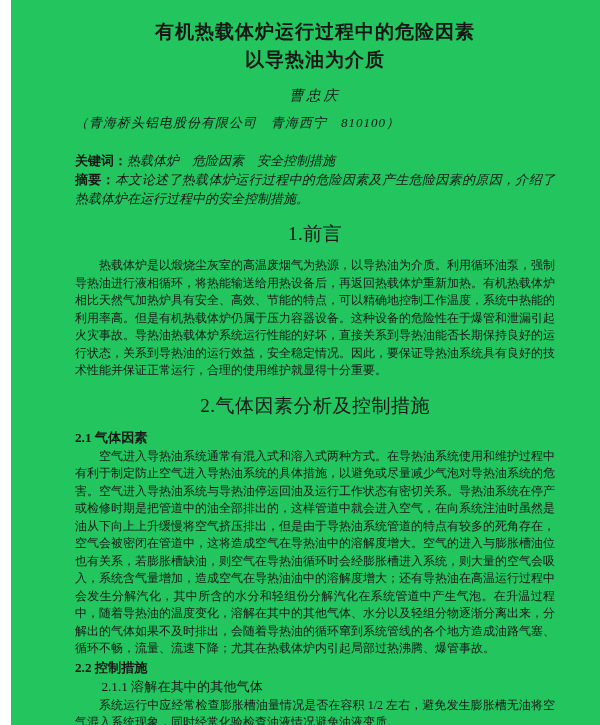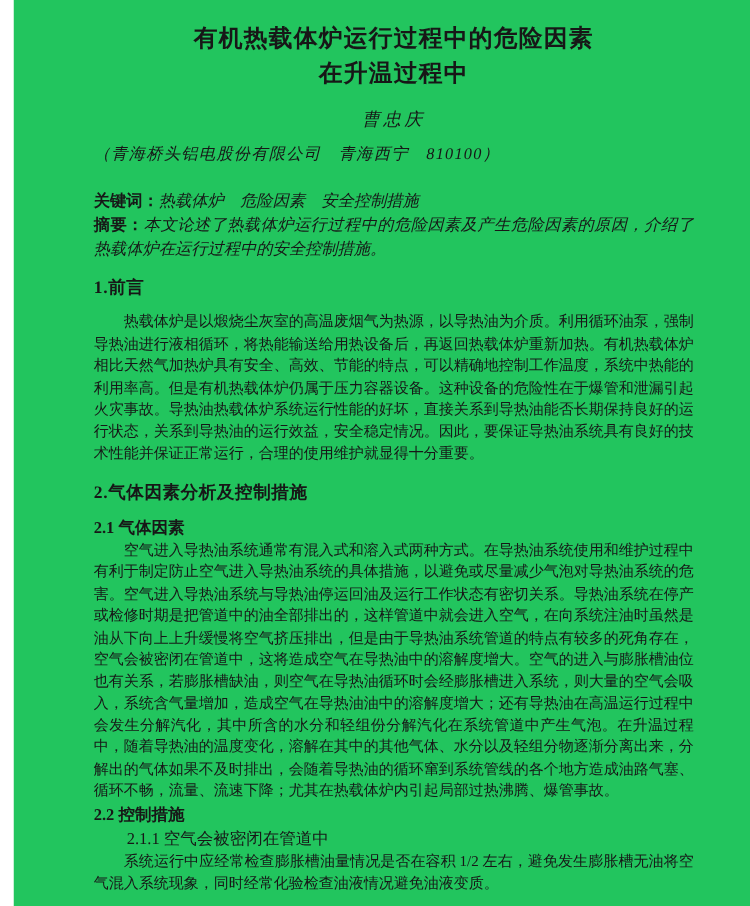--- a/index.html
+++ b/index.html
@@ -48,23 +48,23 @@
     text-align: justify;
   }
   .inline-label {
     font-weight: bold;
     font-style: normal;
   }
   .kaiti {
     font-style: italic;
   }
   .sec-heading {
-    font-size: 14px;
-    font-weight: bold;
-    text-align: left;
+    font-size: 19px;
+    font-weight: normal;
+    text-align: center;
     letter-spacing: 0.5px;
     margin: 13px 0 10px 0;
   }
   .body-para {
     font-size: 12px;
     line-height: 17.5px;
     text-align: justify;
     text-indent: 2em;
     margin: 0;
   }
@@ -82,21 +82,21 @@
     font-weight: normal;
   }
 </style>
 </head>
 <body>
 
 <div class="page">
 
   <h1 class="paper-title">
     <span>有机热载体炉运行过程中的危险因素</span><br>
-    <span>在升温过程中</span>
+    <span>以导热油为介质</span>
   </h1>
 
   <div class="author">曹忠庆</div>
 
   <div class="affiliation">（青海桥头铝电股份有限公司　青海西宁　810100）</div>
 
   <div class="abstract-block">
     <div>
       <span class="inline-label">关键词：</span><span class="kaiti">热载体炉　危险因素　安全控制措施</span>
     </div>
@@ -110,17 +110,17 @@
   <p class="body-para">热载体炉是以煅烧尘灰室的高温废烟气为热源，以导热油为介质。利用循环油泵，强制导热油进行液相循环，将热能输送给用热设备后，再返回热载体炉重新加热。有机热载体炉相比天然气加热炉具有安全、高效、节能的特点，可以精确地控制工作温度，系统中热能的利用率高。但是有机热载体炉仍属于压力容器设备。这种设备的危险性在于爆管和泄漏引起火灾事故。导热油热载体炉系统运行性能的好坏，直接关系到导热油能否长期保持良好的运行状态，关系到导热油的运行效益，安全稳定情况。因此，要保证导热油系统具有良好的技术性能并保证正常运行，合理的使用维护就显得十分重要。</p>
 
   <h2 class="sec-heading">2.气体因素分析及控制措施</h2>
 
   <h3 class="sub-heading">2.1 气体因素</h3>
 
   <p class="body-para">空气进入导热油系统通常有混入式和溶入式两种方式。在导热油系统使用和维护过程中有利于制定防止空气进入导热油系统的具体措施，以避免或尽量减少气泡对导热油系统的危害。空气进入导热油系统与导热油停运回油及运行工作状态有密切关系。导热油系统在停产或检修时期是把管道中的油全部排出的，这样管道中就会进入空气，在向系统注油时虽然是油从下向上上升缓慢将空气挤压排出，但是由于导热油系统管道的特点有较多的死角存在，空气会被密闭在管道中，这将造成空气在导热油中的溶解度增大。空气的进入与膨胀槽油位也有关系，若膨胀槽缺油，则空气在导热油循环时会经膨胀槽进入系统，则大量的空气会吸入，系统含气量增加，造成空气在导热油油中的溶解度增大；还有导热油在高温运行过程中会发生分解汽化，其中所含的水分和轻组份分解汽化在系统管道中产生气泡。在升温过程中，随着导热油的温度变化，溶解在其中的其他气体、水分以及轻组分物逐渐分离出来，分解出的气体如果不及时排出，会随着导热油的循环窜到系统管线的各个地方造成油路气塞、循环不畅，流量、流速下降；尤其在热载体炉内引起局部过热沸腾、爆管事故。</p>
 
   <h3 class="sub-heading">2.2 控制措施</h3>
 
-  <h4 class="subsub-heading">2.1.1 空气会被密闭在管道中</h4>
+  <h4 class="subsub-heading">2.1.1 溶解在其中的其他气体</h4>
 
   <p class="body-para">系统运行中应经常检查膨胀槽油量情况是否在容积 1/2 左右，避免发生膨胀槽无油将空气混入系统现象，同时经常化验检查油液情况避免油液变质。</p>
 
 </div>
 
 </body></html>

